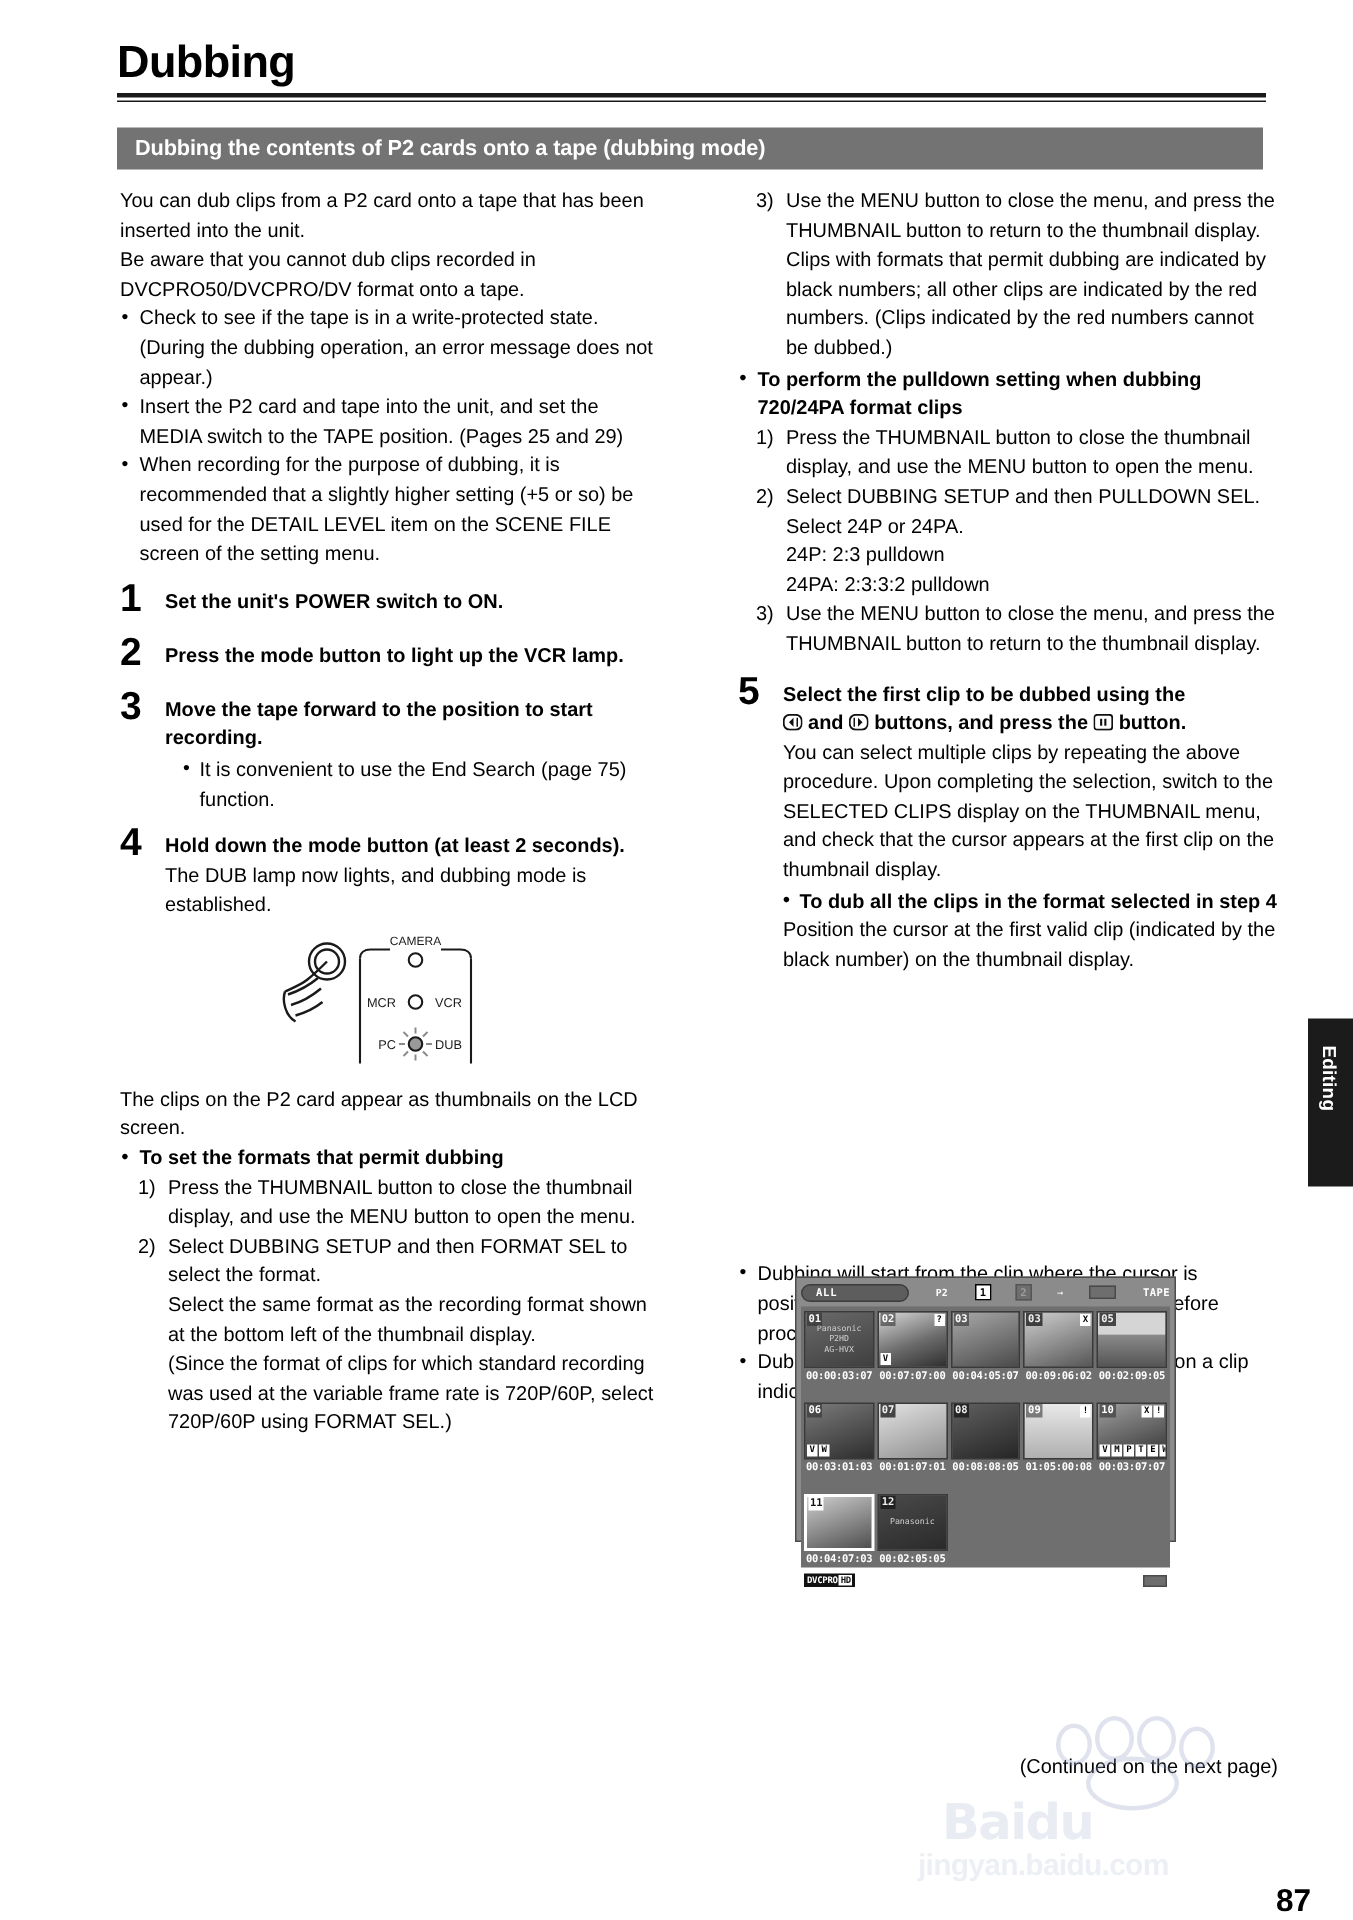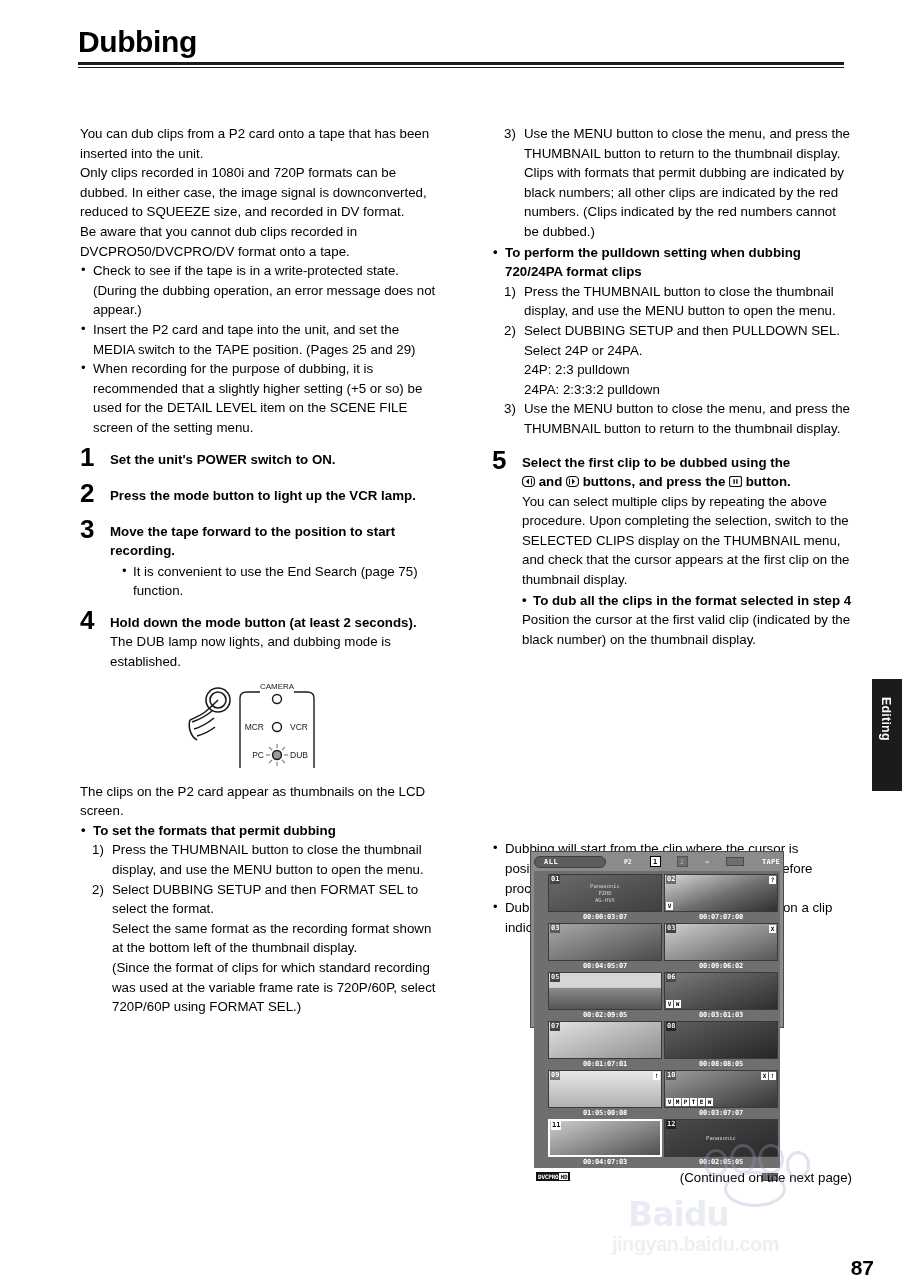--- a/index.html
+++ b/index.html
@@ -80,22 +80,22 @@
   .lcd-slot{
     width:11px;height:11px;background:#fff;color:#000;font-size:7px;font-weight:bold;
     display:flex;align-items:center;justify-content:center;border:1px solid #000;box-sizing:border-box;
   }
   .lcd-slot.off{background:#6e6e6e;color:#9d9d9d;border-color:#555;}
   .lcd-arrow{color:#fff;font-size:7px;padding:0 1px;}
   .lcd-tapeicon{width:18px;height:9px;background:#6e6e6e;border:1px solid #4a4a4a;box-sizing:border-box;}
   .lcd-tape{color:#fff;font-size:7px;font-weight:bold;padding-left:2px;letter-spacing:.3px;}
 
   .lcd-grid{
-    background:#6f6f6f;padding:3px 2px 1px 14px;
-    display:grid;grid-template-columns:repeat(2,1fr);gap:1px 2px;
+    background:#6f6f6f;padding:3px 2px 1px 2px;
+    display:grid;grid-template-columns:repeat(5,1fr);gap:13px 2px;
   }
   .cell{position:relative;}
   .thumb{
     position:relative;height:38px;border:1px solid #3a3a3a;box-sizing:border-box;overflow:hidden;
   }
   .thumb.sel{border:2px solid #ffffff;}
   .thumb .idx{
     position:absolute;left:1px;top:0px;font-size:7px;font-weight:bold;color:#fff;
     background:rgba(40,40,40,.55);padding:0 1px;line-height:9px;z-index:3;
   }
@@ -166,25 +166,27 @@
 <body>
 
 <div class="page">
 
   <div class="title-area">
     <h1 class="doc-title">Dubbing</h1>
     <div class="rule-thick"></div>
     <div class="rule-thin"></div>
   </div>
 
+  <div class="section-bar">
+    <span>Dubbing the contents of P2 cards onto a tape (dubbing mode)</span>
+  </div>
 
   <div class="col col-left">
 
     <p class="para">You can dub clips from a P2 card onto a tape that has been inserted into the unit.</p>
-    <p class="para">Only clips recorded in 1080i and 720P formats can be dubbed. In either case, the image signal is downconverted, reduced to SQUEEZE size, and recorded in DV format.</p>
     <p class="para">Be aware that you cannot dub clips recorded in DVCPRO50/DVCPRO/DV format onto a tape.</p>
 
     <p class="bul">Check to see if the tape is in a write-protected state. (During the dubbing operation, an error message does not appear.)</p>
     <p class="bul">Insert the P2 card and tape into the unit, and set the MEDIA switch to the TAPE position. (Pages 25 and 29)</p>
     <p class="bul">When recording for the purpose of dubbing, it is recommended that a slightly higher setting (+5 or so) be used for the DETAIL LEVEL item on the SCENE FILE screen of the setting menu.</p>
 
     <div class="step">
       <span class="num">1</span>
       <span class="txt">Set the unit's POWER switch to ON.</span>
     </div>

